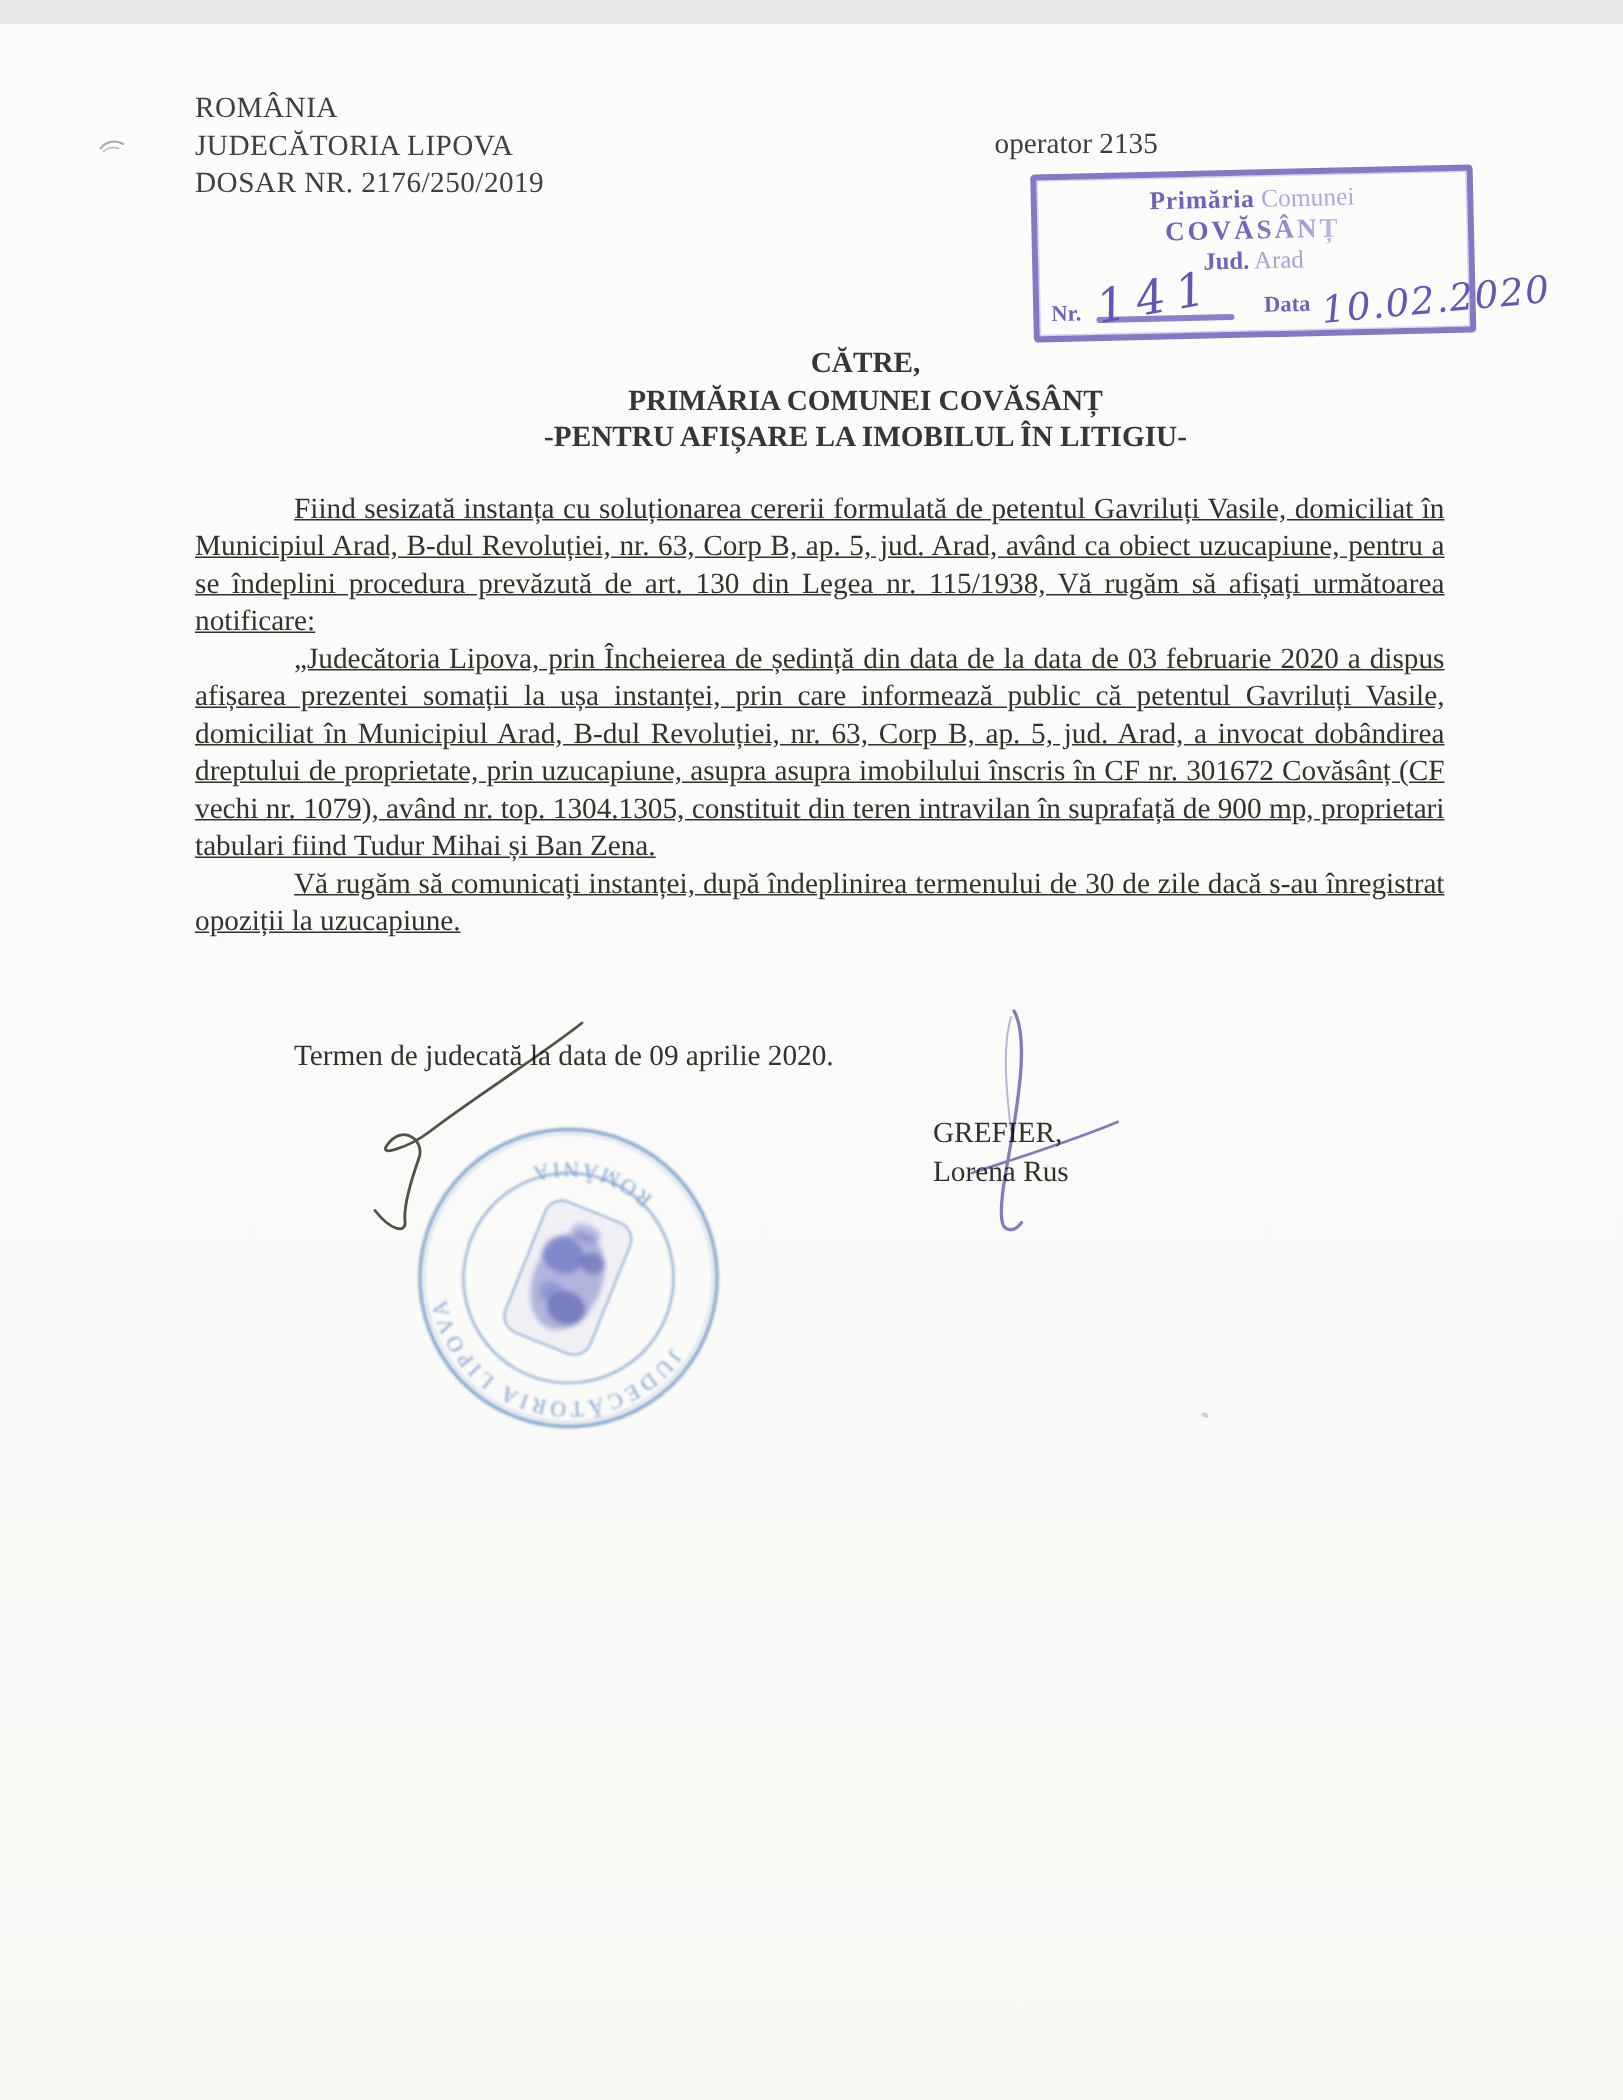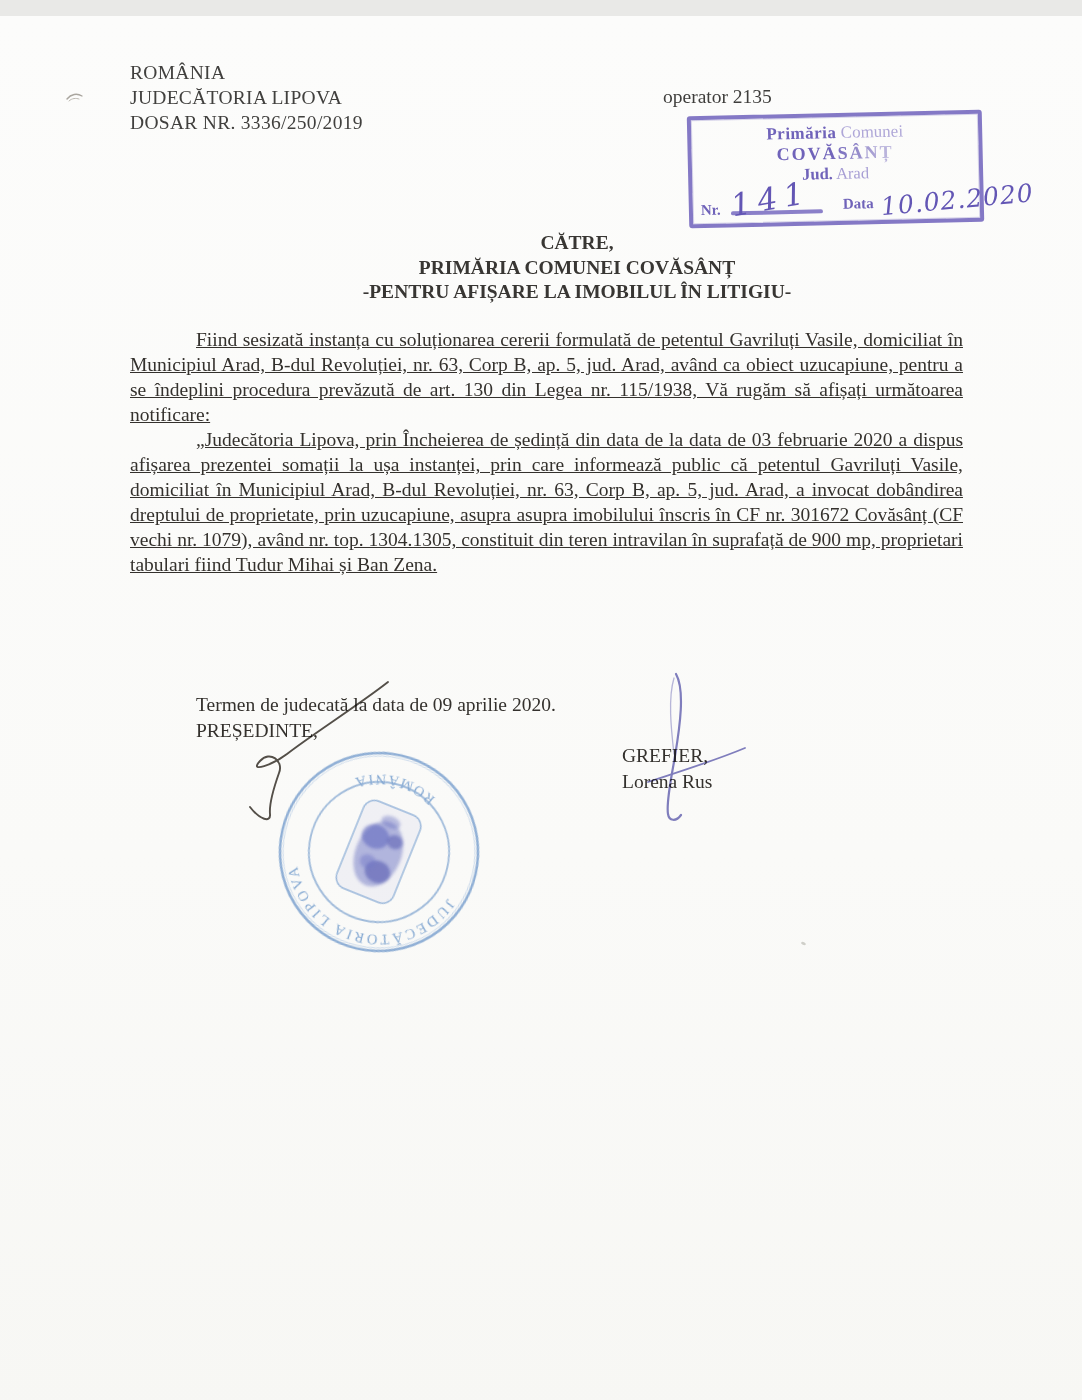--- a/index.html
+++ b/index.html
@@ -107,21 +107,21 @@
 <div id="page">
 
   <svg class="corner-squiggle" width="22" height="14" viewBox="0 0 22 14">
     <path d="M3 9 C 7 4, 13 3, 18 6" stroke="#aaa69f" stroke-width="1.4" fill="none" stroke-linecap="round"></path>
     <path d="M5 11 C 8 8, 12 8, 15 9" stroke="#bdb9b2" stroke-width="1" fill="none" stroke-linecap="round"></path>
   </svg>
 
   <div class="header-block">
     <div>ROMÂNIA</div>
     <div>JUDECĂTORIA LIPOVA</div>
-    <div>DOSAR NR. 3336/250/2019</div>
+    <div>DOSAR NR. 2176/250/2019</div>
   </div>
   <div class="operator">operator 2135</div>
 
   <div class="reg-stamp">
     <div class="reg-line1">
       <b>Primăria</b>
       <span class="faded">Comunei</span>
     </div>
     <div class="reg-commune">COVĂSÂNȚ</div>
     <div class="reg-line3">
@@ -139,25 +139,25 @@
 
   <div class="center-col addressee">
     <div>CĂTRE,</div>
     <div>PRIMĂRIA COMUNEI COVĂSÂNȚ</div>
     <div>-PENTRU AFIȘARE LA IMOBILUL ÎN LITIGIU-</div>
   </div>
 
   <div class="doc-body">
     <p>Fiind sesizată instanța cu soluționarea cererii formulată de petentul Gavriluți Vasile, domiciliat în Municipiul Arad, B-dul Revoluției, nr. 63, Corp B, ap. 5, jud. Arad, având ca obiect uzucapiune, pentru a se îndeplini procedura prevăzută de art. 130 din Legea nr. 115/1938, Vă rugăm să afișați următoarea notificare:</p>
     <p>„Judecătoria Lipova, prin Încheierea de ședință din data de la data de 03 februarie 2020 a dispus afișarea prezentei somații la ușa instanței, prin care informează public că petentul Gavriluți Vasile, domiciliat în Municipiul Arad, B-dul Revoluției, nr. 63, Corp B, ap. 5, jud. Arad, a invocat dobândirea dreptului de proprietate, prin uzucapiune, asupra asupra imobilului înscris în CF nr. 301672 Covăsânț (CF vechi nr. 1079), având nr. top. 1304.1305, constituit din teren intravilan în suprafață de 900 mp, proprietari tabulari fiind Tudur Mihai și Ban Zena.</p>
+    <p>Vă rugăm să comunicați instanței, după îndeplinirea termenului de 30 de zile dacă s-au înregistrat opoziții la uzucapiune.</p>
   </div>
 
   <div class="closing">
     <p>Termen de judecată la data de 09 aprilie 2020.</p>
-    <p>PREȘEDINTE,</p>
     <div class="sign-right">
       <div>GREFIER,</div>
       <div>Lorena Rus</div>
     </div>
   </div>
 
   <svg class="court-seal" viewBox="0 0 206 206">
     <defs>
       <filter id="blur1" x="-20%" y="-20%" width="140%" height="140%">
           <feGaussianBlur stdDeviation="1.6"></feGaussianBlur>

